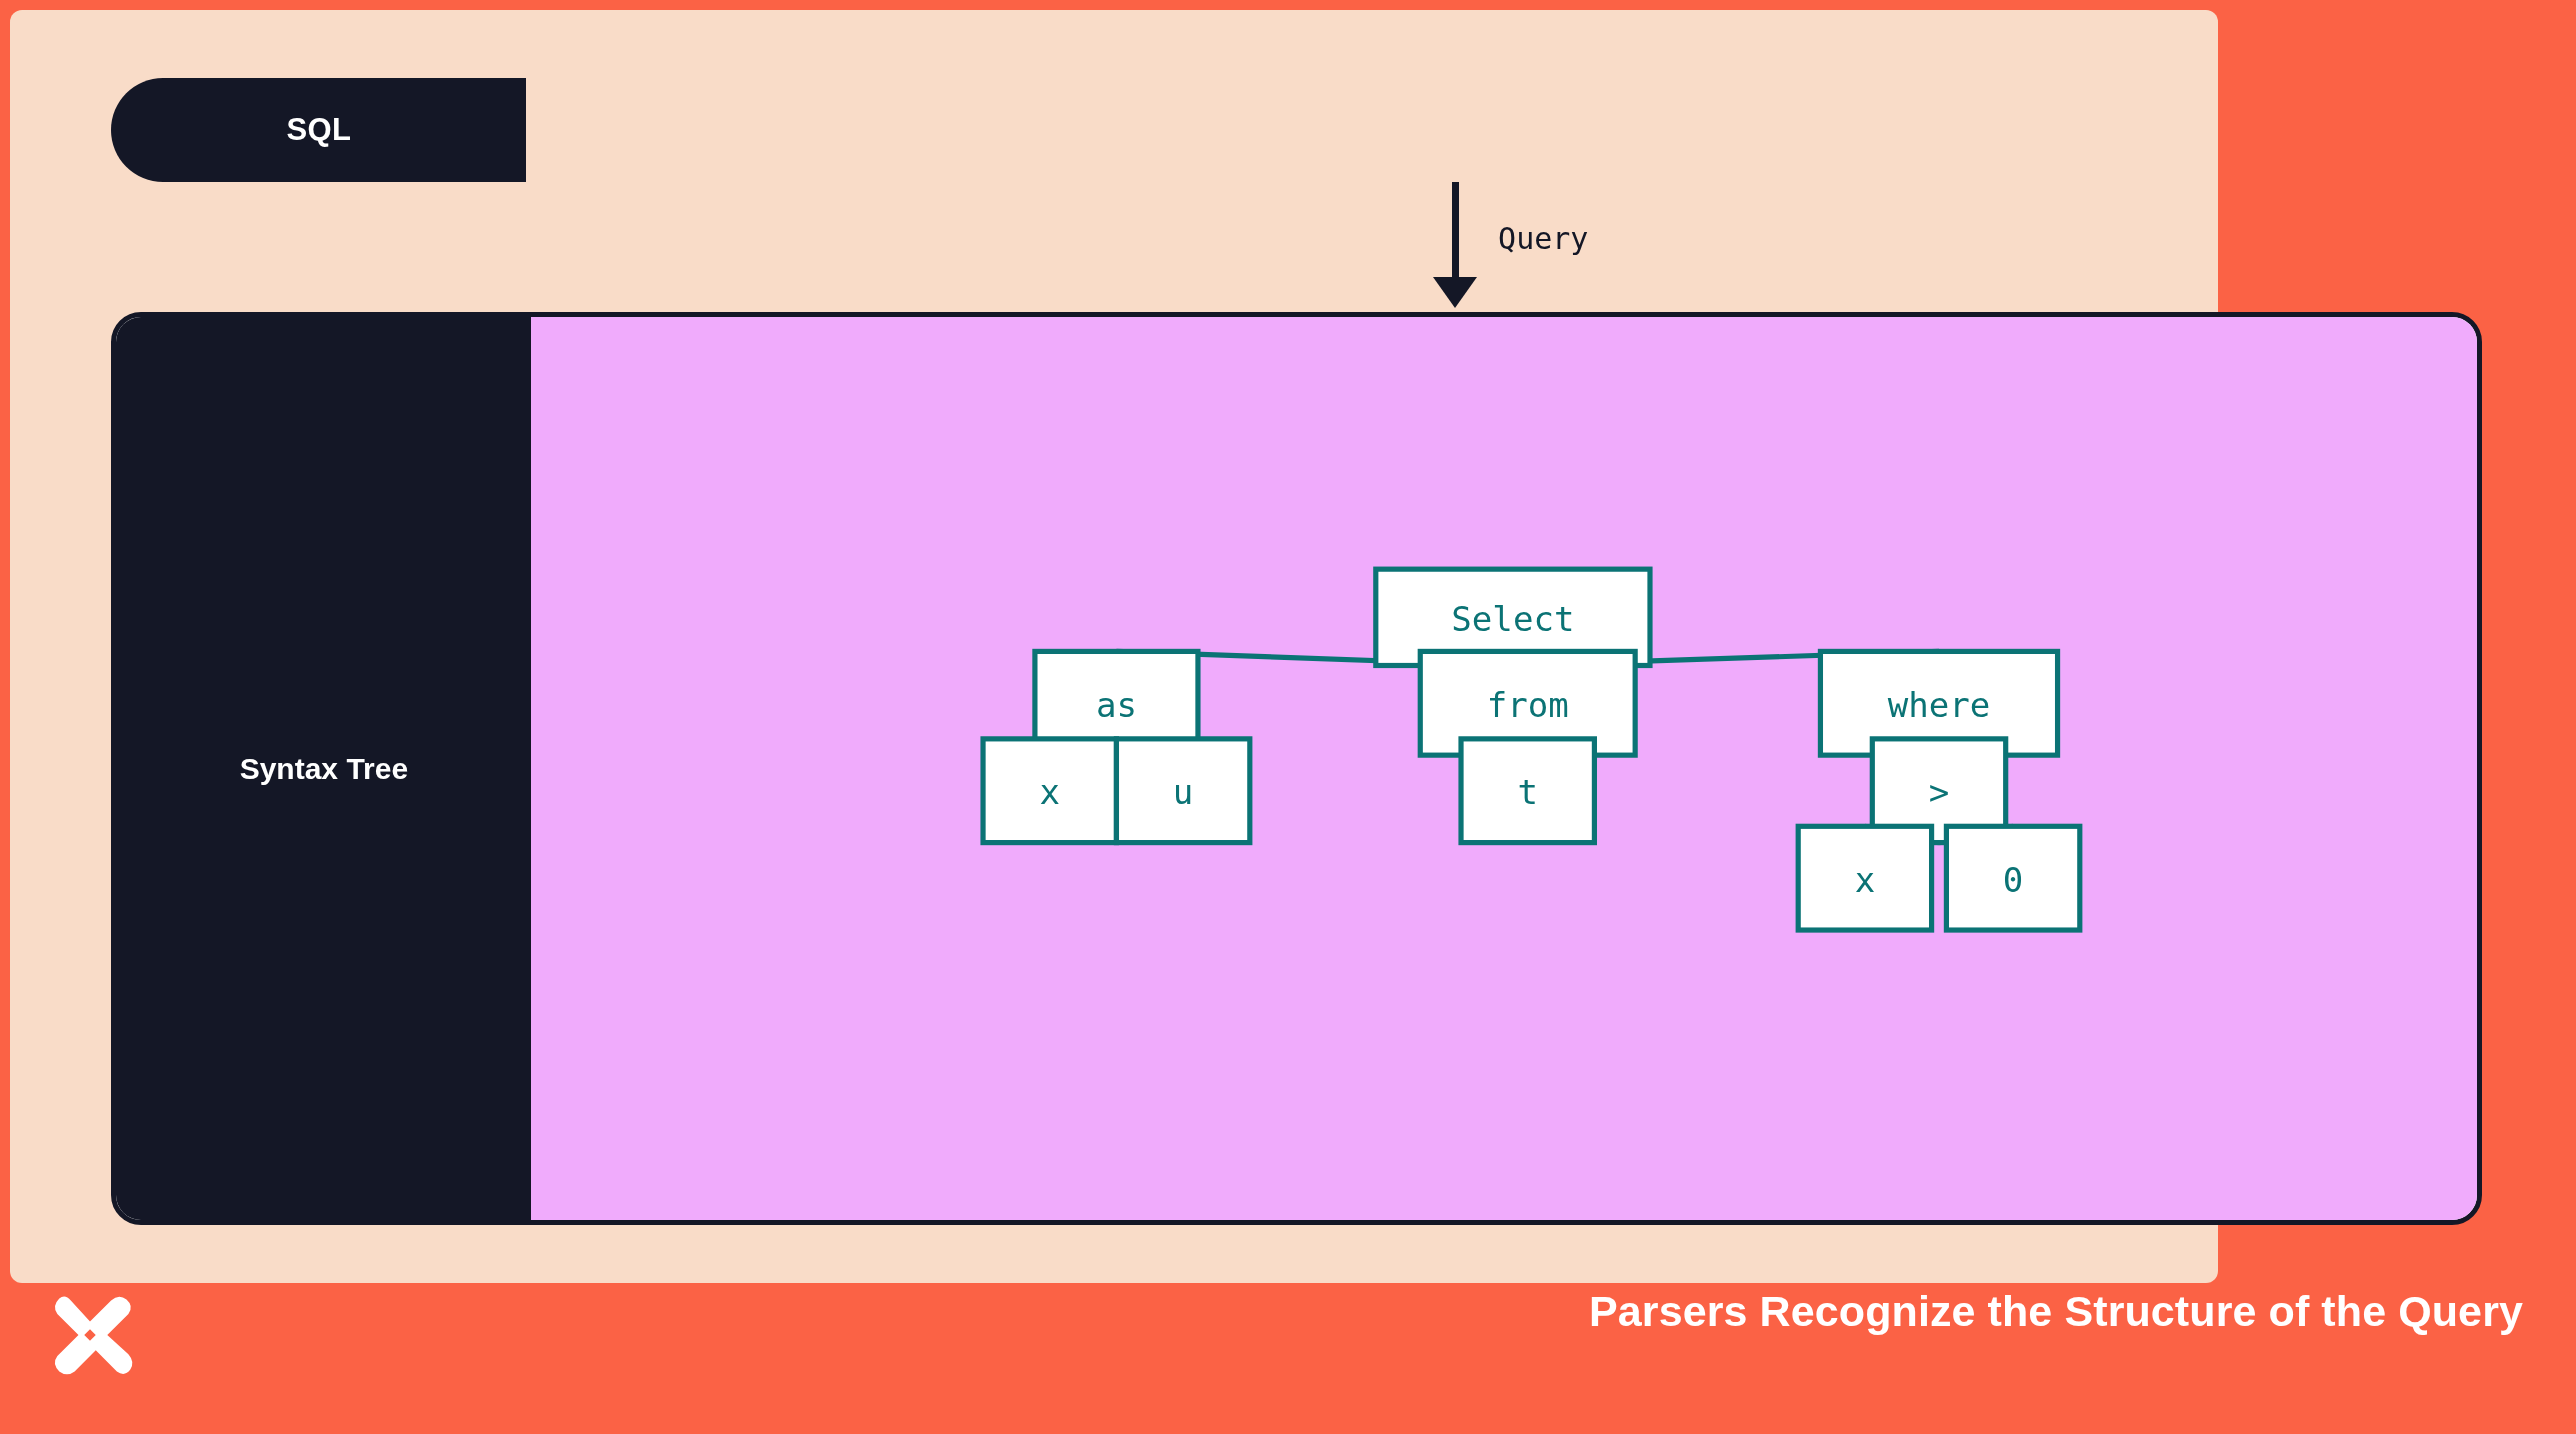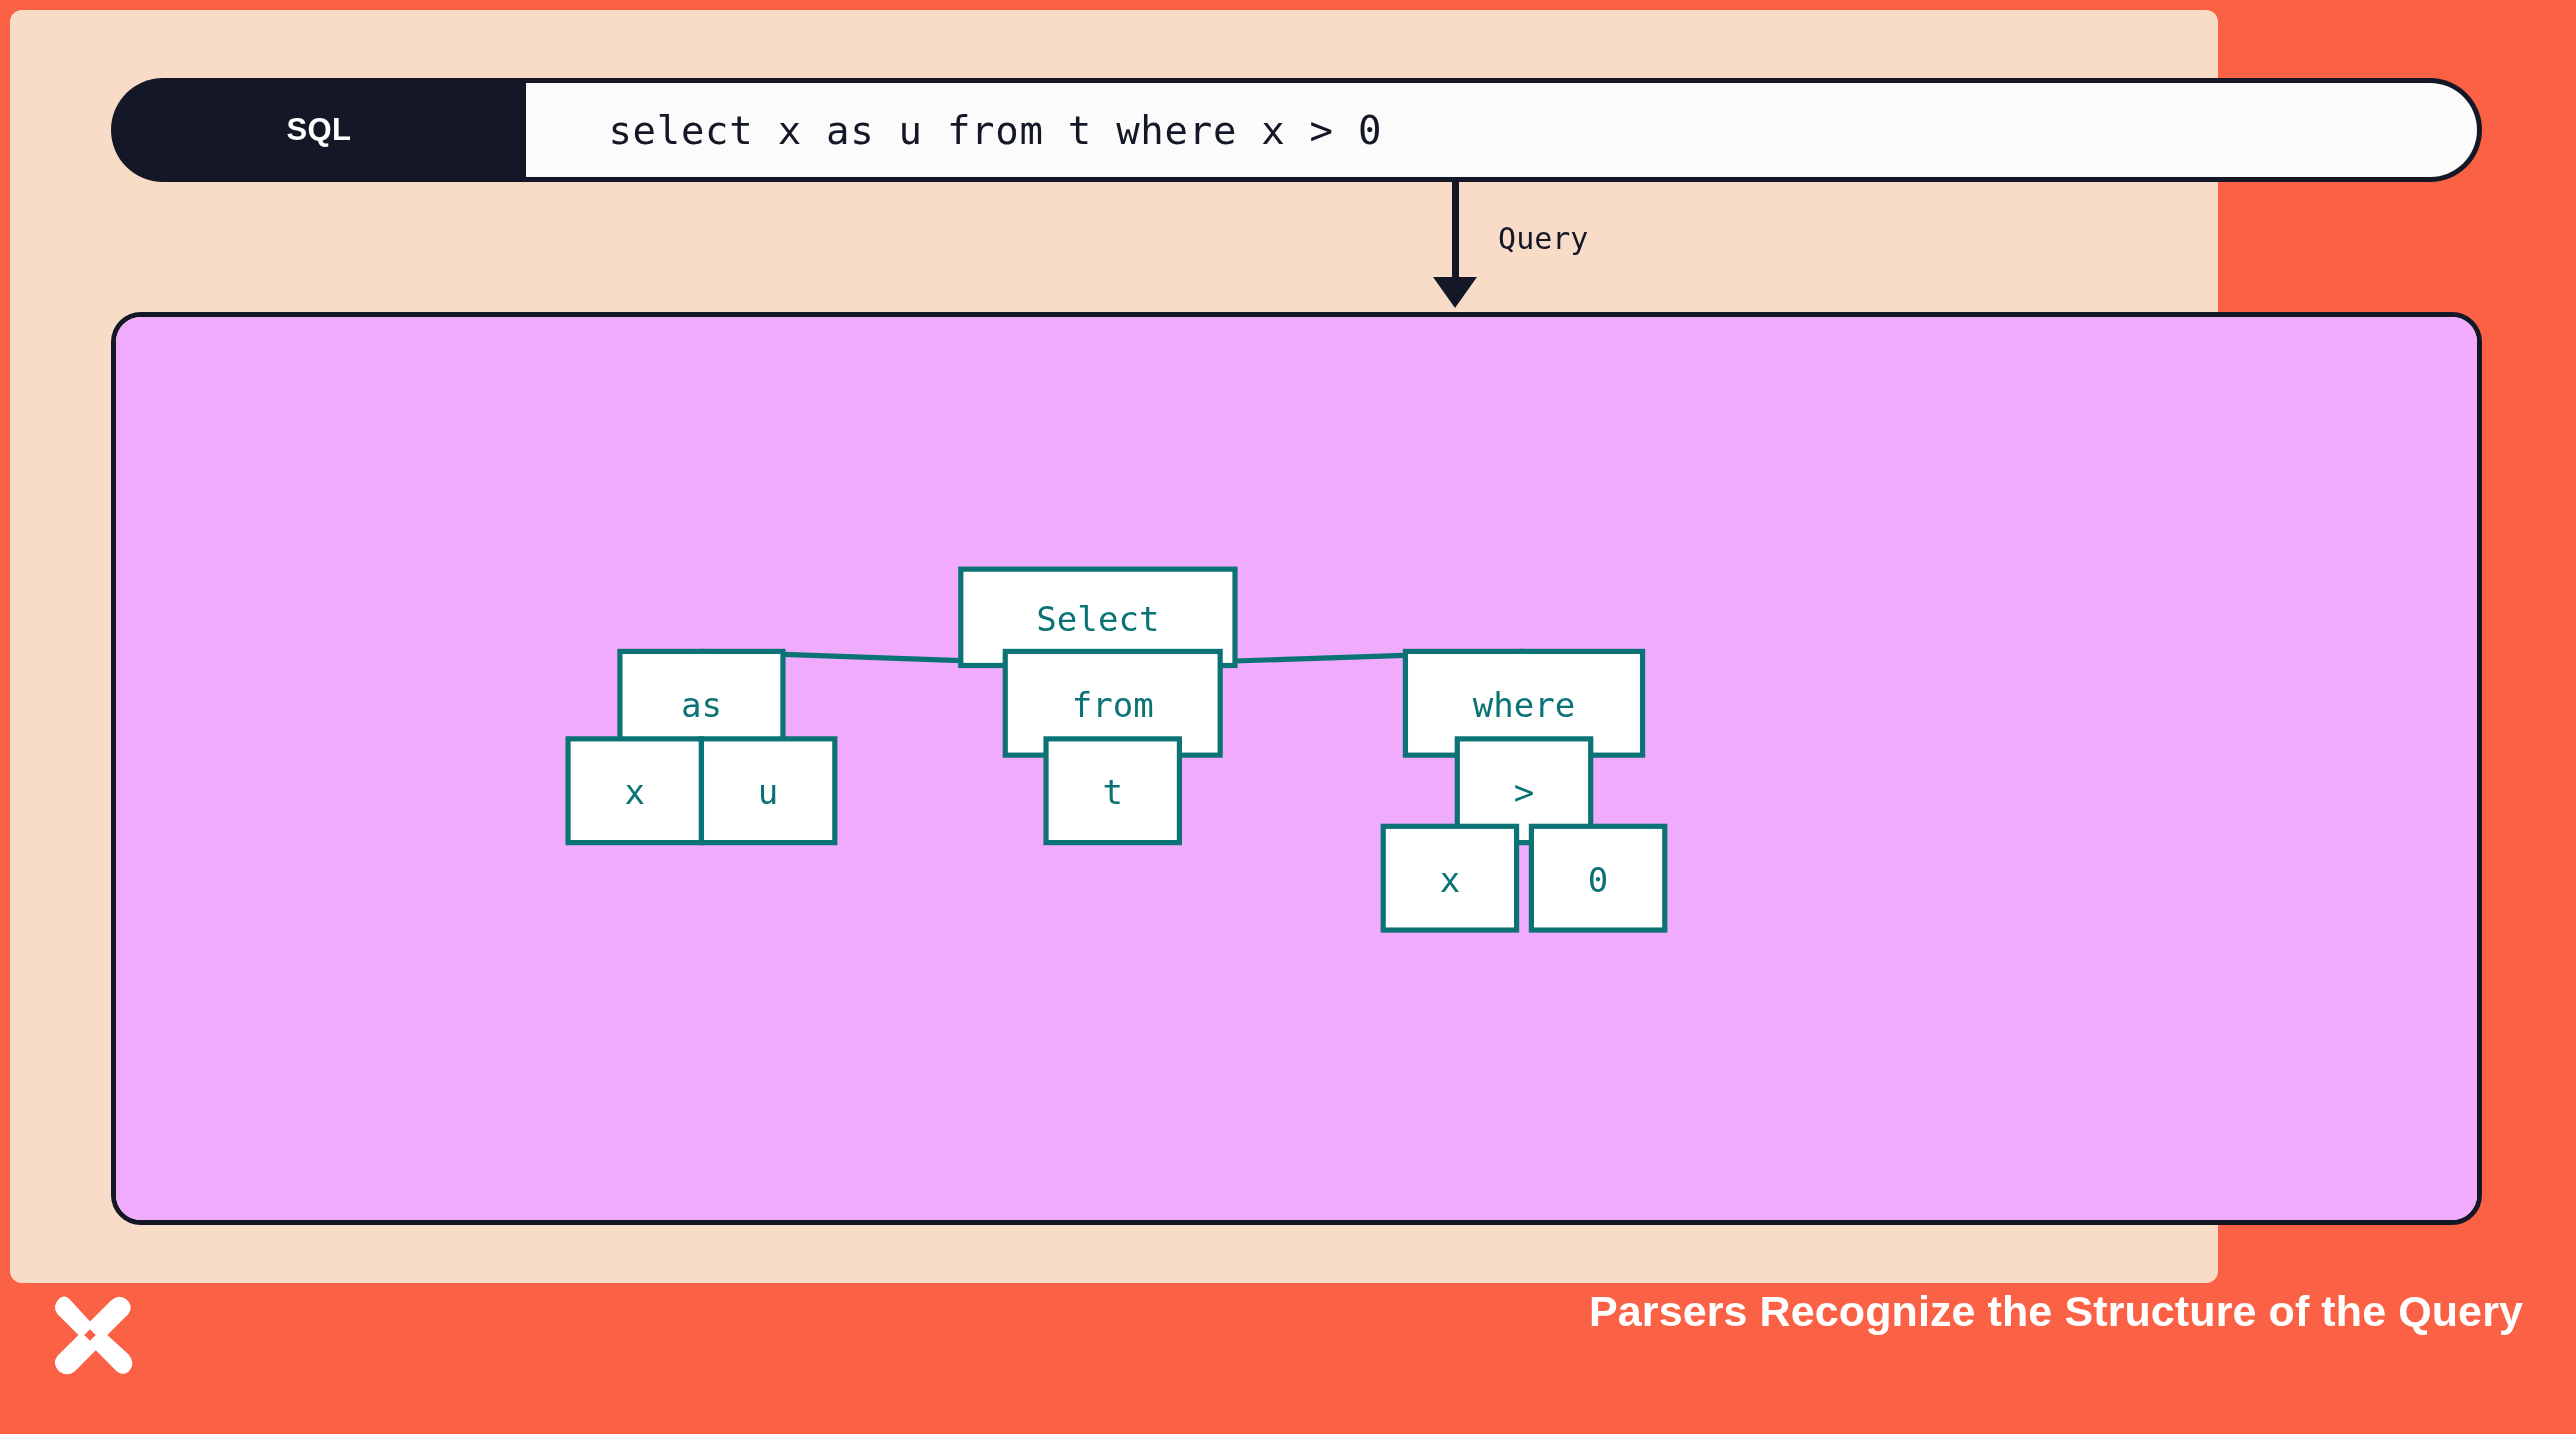--- a/index.html
+++ b/index.html
@@ -106,32 +106,30 @@
 </style>
 </head>
 <body>
 
 <div id="root">
 
   <div class="card">
 
     <div class="sqlrow">
       <div class="sql-label">SQL</div>
-      <div class="sql-field">
-        <span class="sql-text">select x as u from t where x &gt; 0</span>
-      </div>
     </div>
 
     <div class="arrow-wrap">
       <div class="arrow-label">Query</div>
       <div class="arrow-line"></div>
       <div class="arrow-head"></div>
     </div>
 
     <div class="tree-panel">
+      <div class="tree-side">Syntax Tree</div>
       <div class="tree-canvas">
         <svg id="tree-svg" width="1946" height="903" viewBox="0 0 2626 620">
             <line x1="1325" y1="171" x2="790" y2="152" class="edge"></line>
             <line x1="1325" y1="171" x2="1345" y2="152" class="edge"></line>
             <line x1="1325" y1="171" x2="1900" y2="152" class="edge"></line>
             <line x1="790" y1="292" x2="700" y2="270" class="edge"></line>
             <line x1="790" y1="292" x2="880" y2="270" class="edge"></line>
             <line x1="1345" y1="292" x2="1345" y2="270" class="edge"></line>
             <line x1="1900" y1="292" x2="1900" y2="270" class="edge"></line>
             <line x1="1900" y1="410" x2="1800" y2="388" class="edge"></line>

